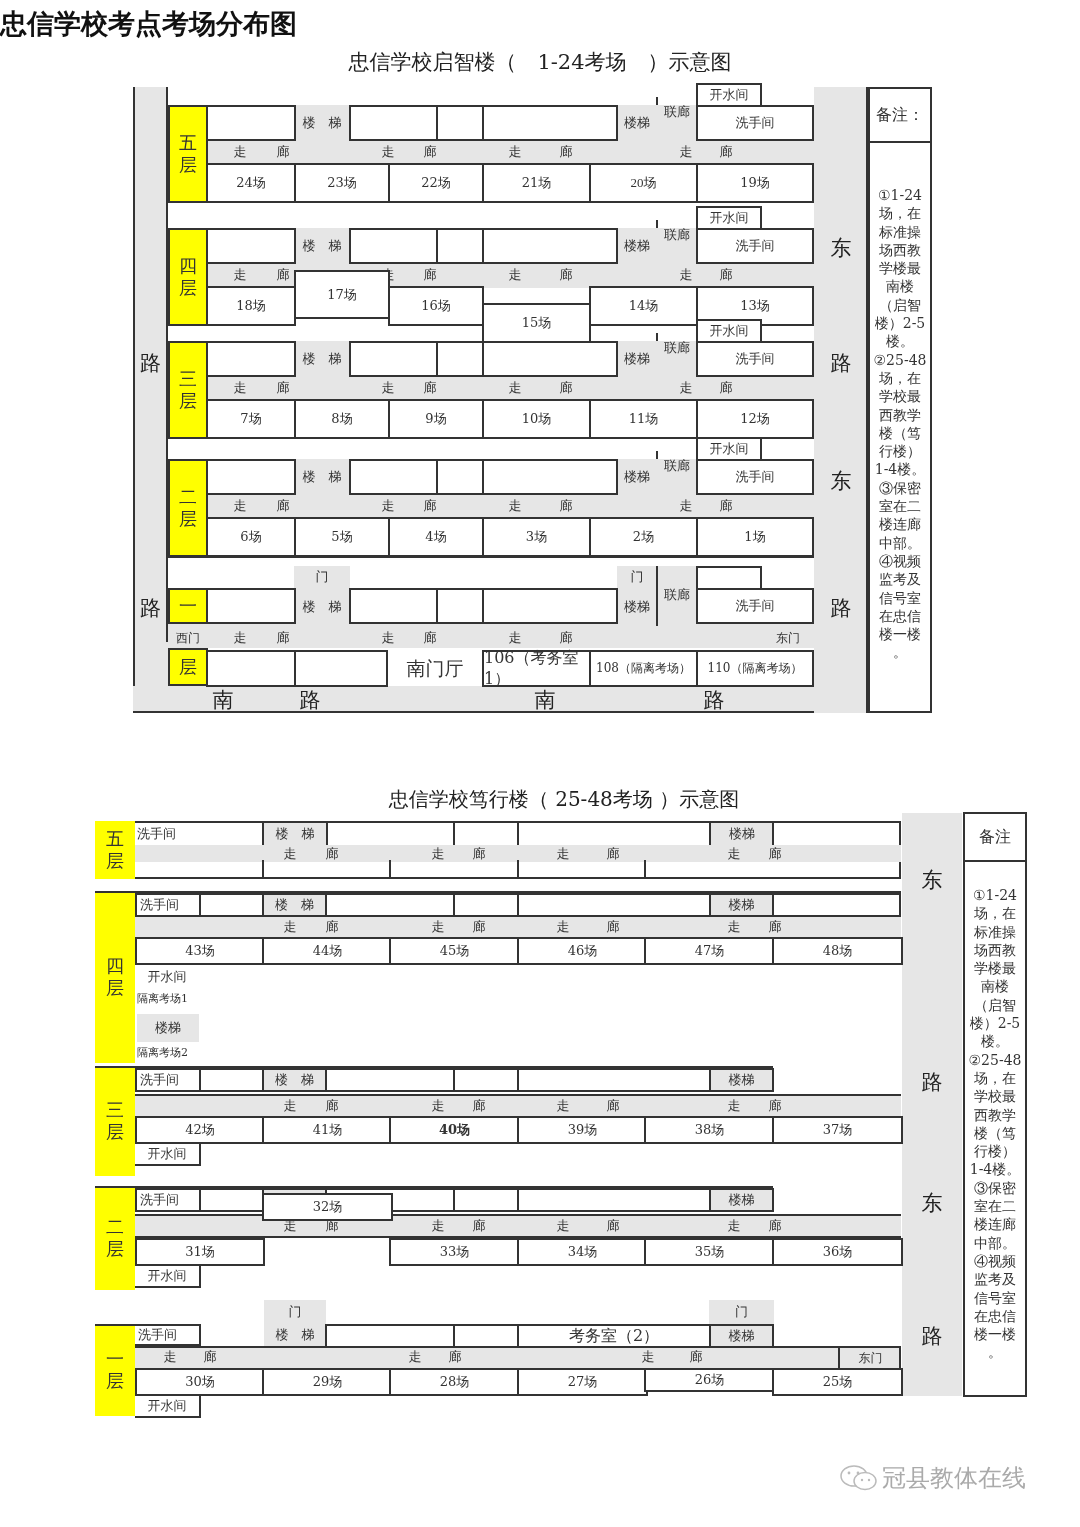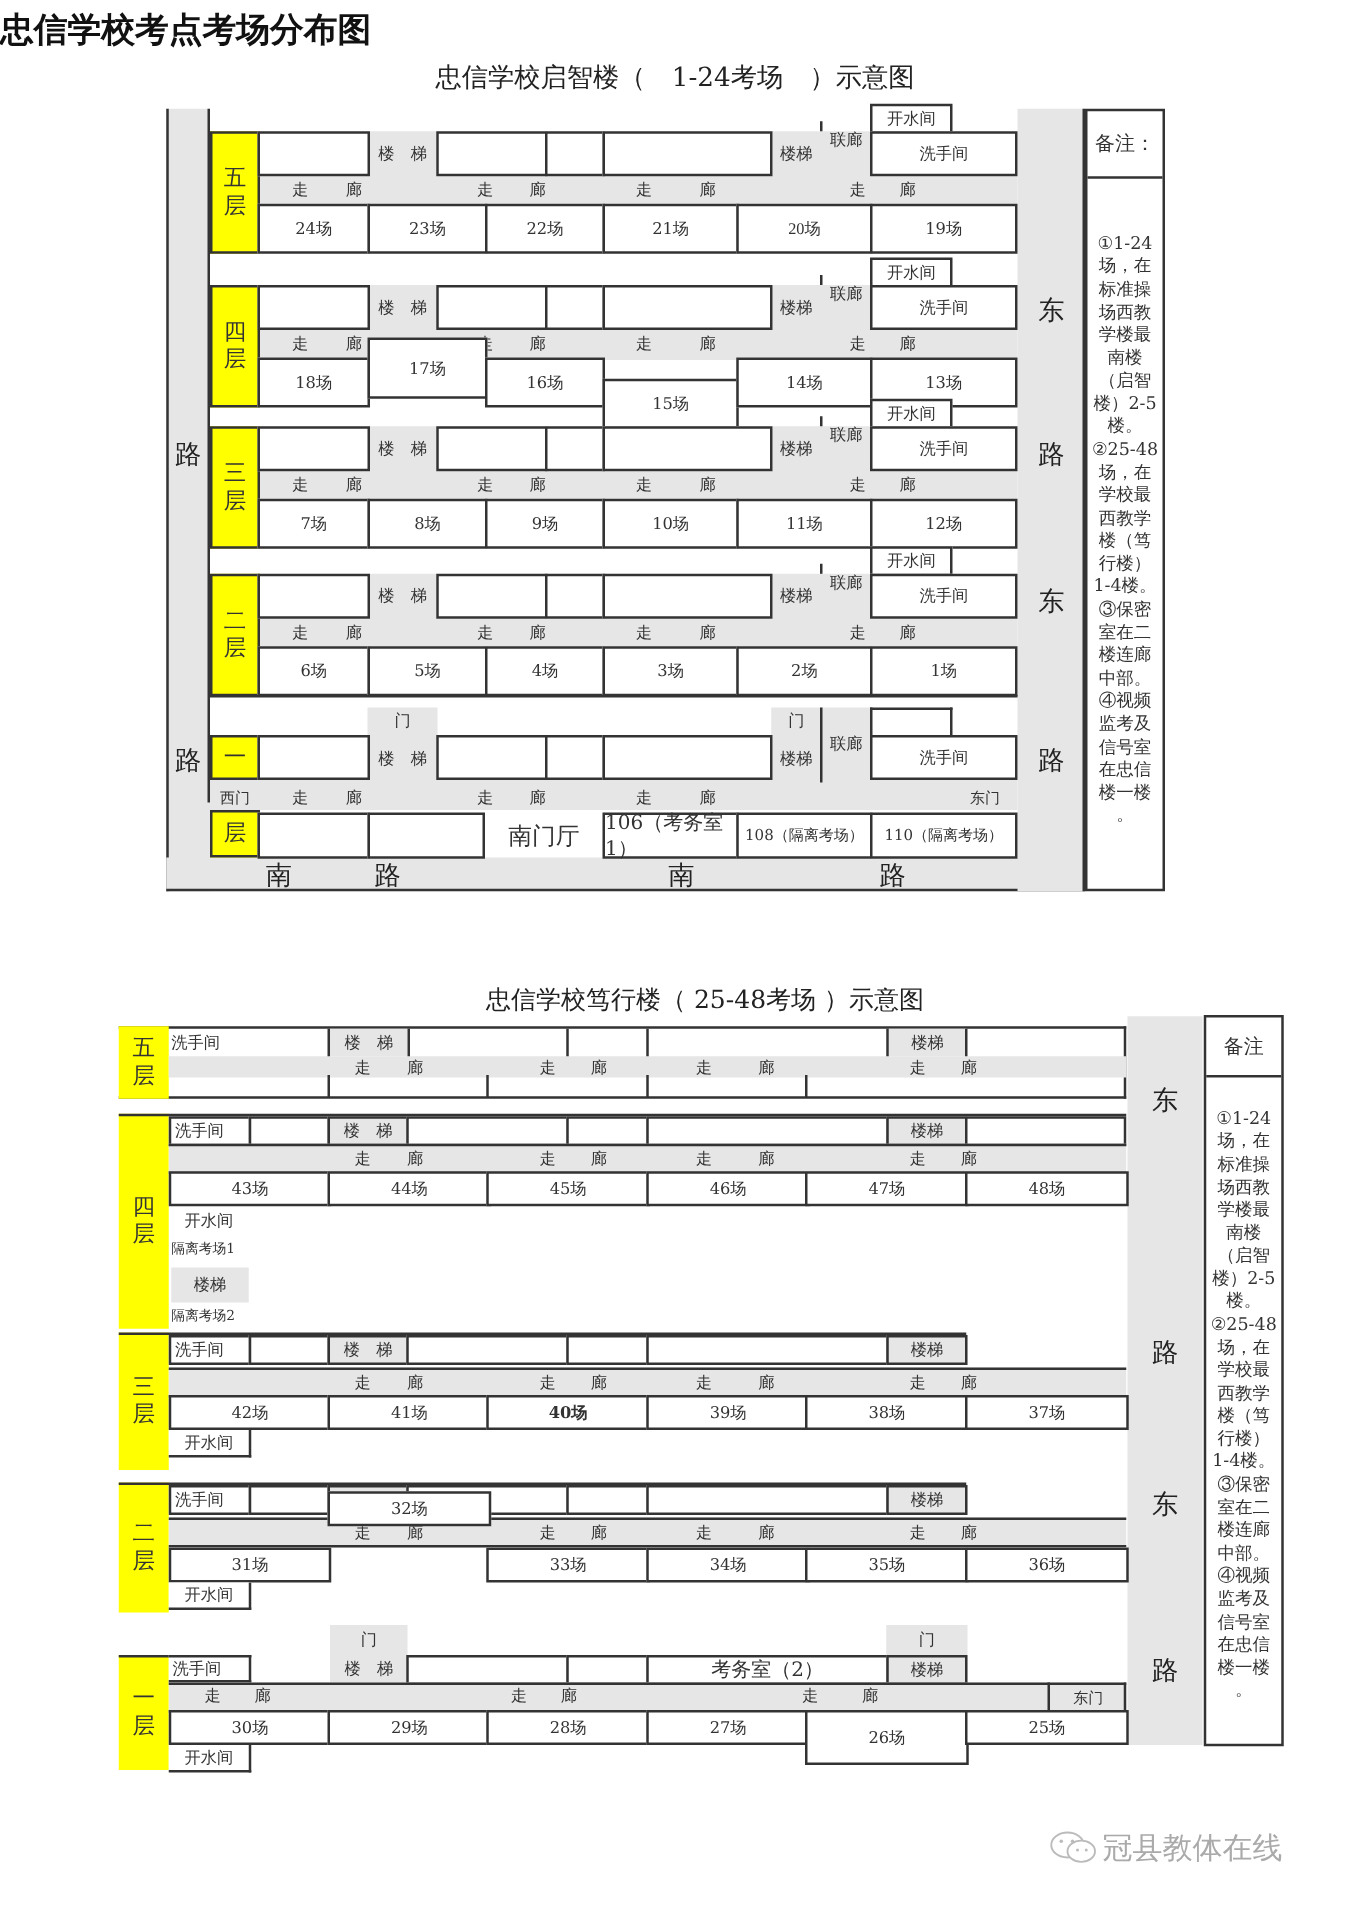--- a/index.html
+++ b/index.html
@@ -412,21 +412,21 @@
       <div class="abs t" style="left:200px;top:1346px;width:20px;height:22px;">廊</div>
       <div class="abs t" style="left:405px;top:1346px;width:20px;height:22px;">走</div>
       <div class="abs t" style="left:445px;top:1346px;width:20px;height:22px;">廊</div>
       <div class="abs t" style="left:638px;top:1346px;width:20px;height:22px;">走</div>
       <div class="abs t" style="left:686px;top:1346px;width:20px;height:22px;">廊</div>
       <div class="abs t" style="left:838px;top:1346px;width:63px;height:24px;border-left:2px solid #333;font-size:12px;">东门</div>
       <div class="abs cell" style="left:135px;top:1368px;width:130px;height:28px;">30场</div>
       <div class="abs cell" style="left:262px;top:1368px;width:131px;height:28px;">29场</div>
       <div class="abs cell" style="left:389px;top:1368px;width:131px;height:28px;">28场</div>
       <div class="abs cell" style="left:517px;top:1368px;width:131px;height:28px;">27场</div>
-      <div class="abs cell" style="left:644px;top:1368px;width:131px;height:44px;">26场</div>
+      <div class="abs cell" style="left:644px;top:1368px;width:131px;height:24px;">26场</div>
       <div class="abs cell" style="left:772px;top:1368px;width:131px;height:28px;">25场</div>
       <div class="abs cell" style="left:135px;top:1396px;width:66px;height:22px;border-top:none;border-left:none;">开水间</div>
     </div>
 </div>
 
 <div class="abs wm" style="left:838px;top:1460px;width:220px;height:36px;display:flex;align-items:center;">
   <svg width="44" height="30" viewBox="0 0 44 30">
       <ellipse cx="16" cy="13" rx="13" ry="10" fill="none" stroke="#bbb" stroke-width="1.5"></ellipse>
       <ellipse cx="27" cy="18" rx="11" ry="8.5" fill="#fff" stroke="#bbb" stroke-width="1.5"></ellipse>
       <circle cx="11" cy="10" r="1.4" fill="#bbb"></circle>

